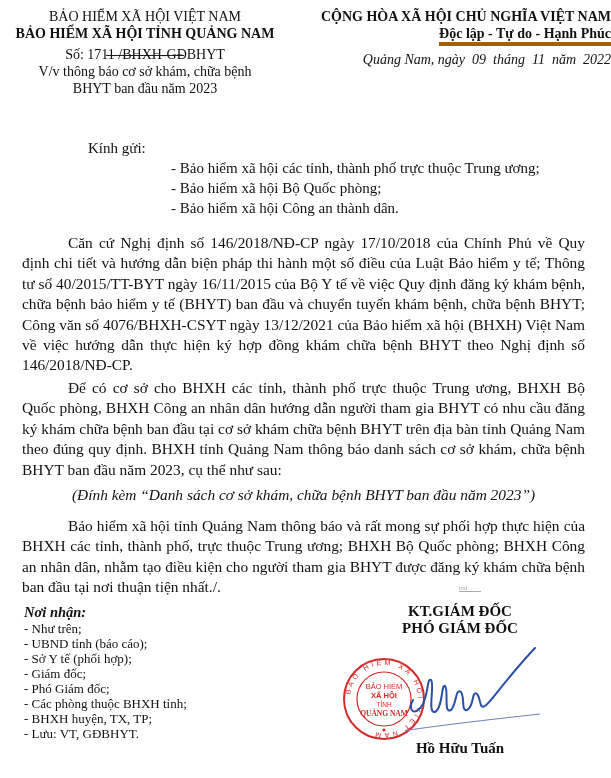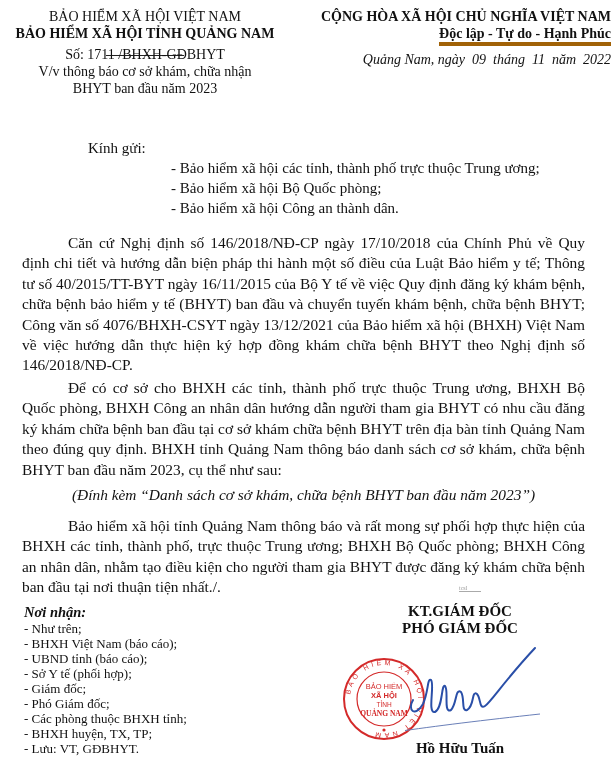--- a/index.html
+++ b/index.html
@@ -43,21 +43,21 @@
   .signature { position: absolute; left: 405px; top: 640px; width: 140px; height: 100px; }
 </style>
 </head>
 <body>
 
 <div class="abs hdr-left center">
   <div class="hdr-line">BẢO HIỂM XÃ HỘI VIỆT NAM</div>
   <div class="hdr-line bold">BẢO HIỂM XÃ HỘI TỈNH QUẢNG NAM</div>
   <div style="height:4px;"><span class="org-underline"></span></div>
   <div class="subline">Số: 1711 /BHXH-GĐBHYT</div>
-  <div class="subline">V/v thông báo cơ sở khám, chữa nhận</div>
+  <div class="subline">V/v thông báo cơ sở khám, chữa bệnh</div>
   <div class="subline">BHYT ban đầu năm 2023</div>
 </div>
 
 <div class="abs hdr-right center">
   <div class="hdr-line bold">CỘNG HÒA XÃ HỘI CHỦ NGHĨA VIỆT NAM</div>
   <div class="hdr-line bold"><span class="motto">Độc lập - Tự do - Hạnh Phúc</span></div>
   <div class="subline italic" style="margin-top:5px; white-space:pre;">Quảng Nam, ngày  09  tháng  11  năm  2022</div>
 </div>
 
 <div class="abs kinh-gui">Kính gửi:</div>
@@ -69,21 +69,20 @@
 
 <div class="body-para p1"><span class="indent"></span><span>Căn cứ Nghị định số 146/2018/NĐ-CP ngày 17/10/2018 của Chính Phủ về Quy định chi tiết và hướng dẫn biện pháp thi hành một số điều của Luật Bảo hiểm y tế; Thông tư số 40/2015/TT-BYT ngày 16/11/2015 của Bộ Y tế về việc Quy định đăng ký khám bệnh, chữa bệnh bảo hiểm y tế (BHYT) ban đầu và chuyển tuyến khám bệnh, chữa bệnh BHYT; Công văn số 4076/BHXH-CSYT ngày 13/12/2021 của Bảo hiểm xã hội (BHXH) Việt Nam về việc hướng dẫn thực hiện ký hợp đồng khám chữa bệnh BHYT theo Nghị định số 146/2018/NĐ-CP.</span></div>
 <div class="body-para p2"><span class="indent"></span><span>Để có cơ sở cho BHXH các tỉnh, thành phố trực thuộc Trung ương, BHXH Bộ Quốc phòng, BHXH Công an nhân dân hướng dẫn người tham gia BHYT có nhu cầu đăng ký khám chữa bệnh ban đầu tại cơ sở khám chữa bệnh BHYT trên địa bàn tỉnh Quảng Nam theo đúng quy định. BHXH tỉnh Quảng Nam thông báo danh sách cơ sở khám, chữa bệnh BHYT ban đầu năm 2023, cụ thể như sau:</span></div>
 <div class="attach">(Đính kèm “Danh sách cơ sở khám, chữa bệnh BHYT ban đầu năm 2023”)</div>
 <div class="body-para p3"><span class="indent"></span><span>Bảo hiểm xã hội tỉnh Quảng Nam thông báo và rất mong sự phối hợp thực hiện của BHXH các tỉnh, thành phố, trực thuộc Trung ương; BHXH Bộ Quốc phòng; BHXH Công an nhân dân, nhằm tạo điều kiện cho người tham gia BHYT được đăng ký khám chữa bệnh ban đầu tại nơi thuận tiện nhất./.</span></div>
 <div class="initials">tcsl</div>
 
 <div class="abs noinhan">
   <div class="title">Nơi nhận:</div>
   <div>- Như trên;</div>
-  <div>- BHXH Việt Nam (báo cáo);</div>
   <div>- UBND tỉnh (báo cáo);</div>
   <div>- Sở Y tế (phối hợp);</div>
   <div>- Giám đốc;</div>
   <div>- Phó Giám đốc;</div>
   <div>- Các phòng thuộc BHXH tỉnh;</div>
   <div>- BHXH huyện, TX, TP;</div>
   <div>- Lưu: VT, GĐBHYT.</div>
 </div>
 
 <div class="abs sign-block center">

